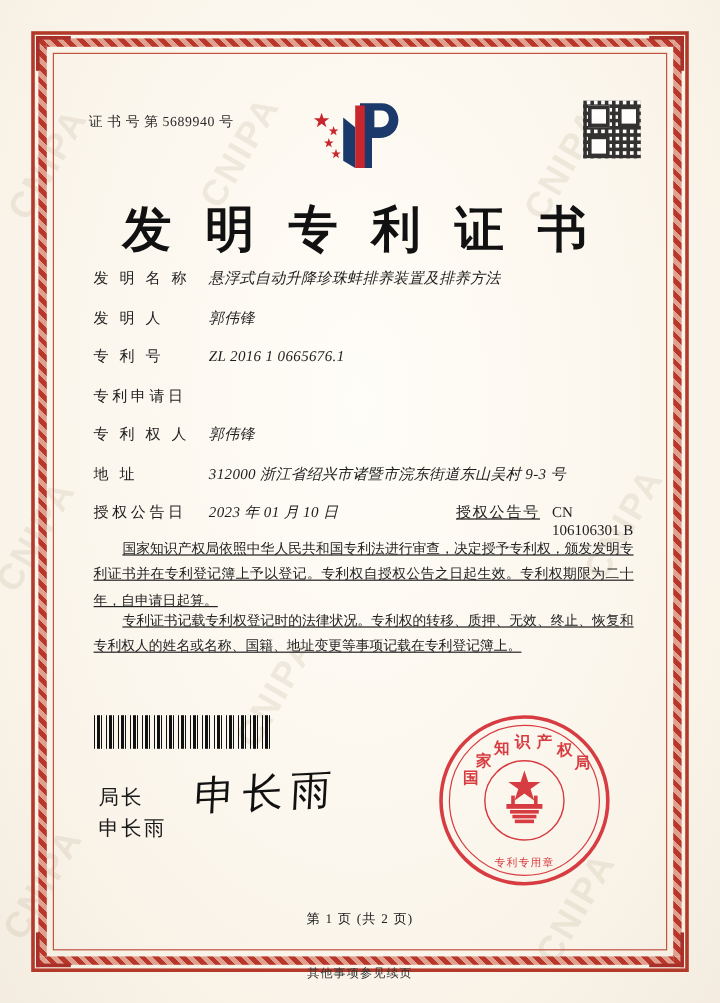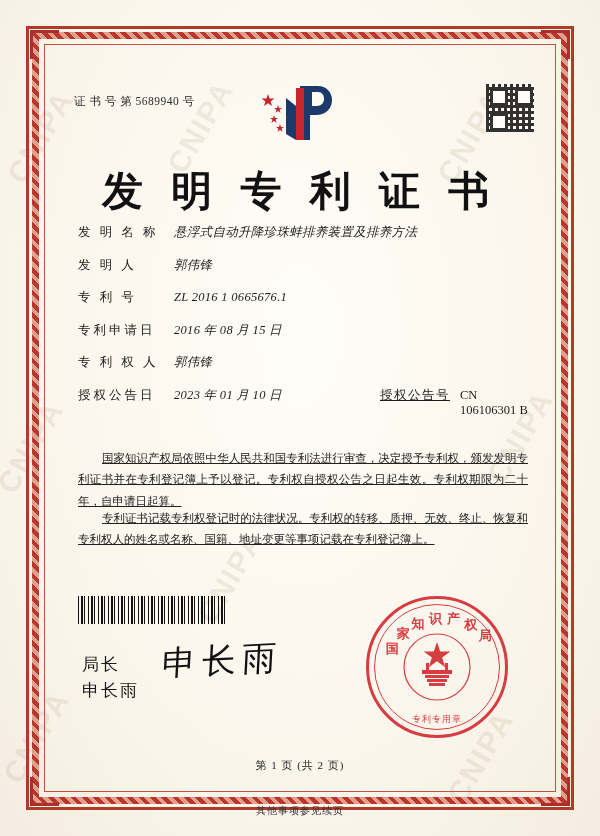--- a/index.html
+++ b/index.html
@@ -362,25 +362,28 @@
       <div class="field">
         <div class="label">发 明 人</div>
         <div class="value">郭伟锋</div>
       </div>
       <div class="field">
         <div class="label">专 利 号</div>
         <div class="value">ZL 2016 1 0665676.1</div>
       </div>
       <div class="field">
         <div class="label">专利申请日</div>
-        <div class="value">2016 年 08 月 15 日</div>
       </div>
       <div class="field">
         <div class="label">专 利 权 人</div>
         <div class="value">郭伟锋</div>
+      </div>
+      <div class="field">
+        <div class="label">地        址</div>
+        <div class="value">312000 浙江省绍兴市诸暨市浣东街道东山吴村 9-3 号</div>
       </div>
       <div class="field two-col">
         <div class="label">授权公告日</div>
         <div class="value">2023 年 01 月 10 日</div>
         <div class="label2">授权公告号</div>
         <div class="value2">CN 106106301 B</div>
       </div>
     </div>
 
     <div class="para p1">国家知识产权局依照中华人民共和国专利法进行审查，决定授予专利权，颁发发明专利证书并在专利登记簿上予以登记。专利权自授权公告之日起生效。专利权期限为二十年，自申请日起算。</div>

